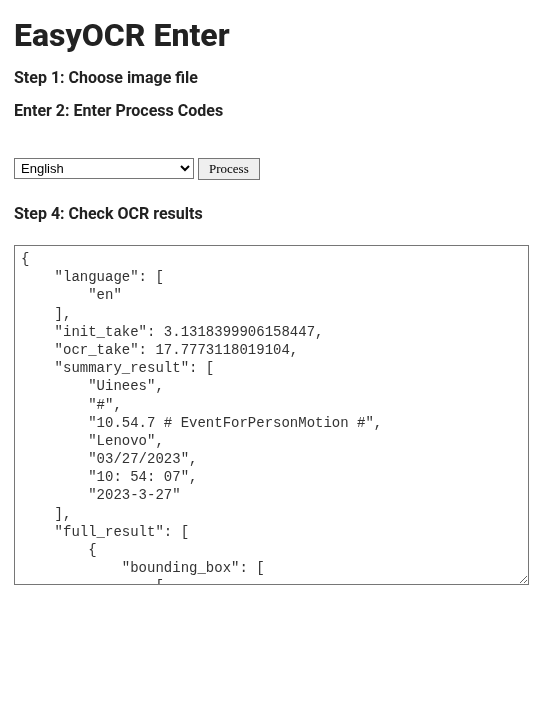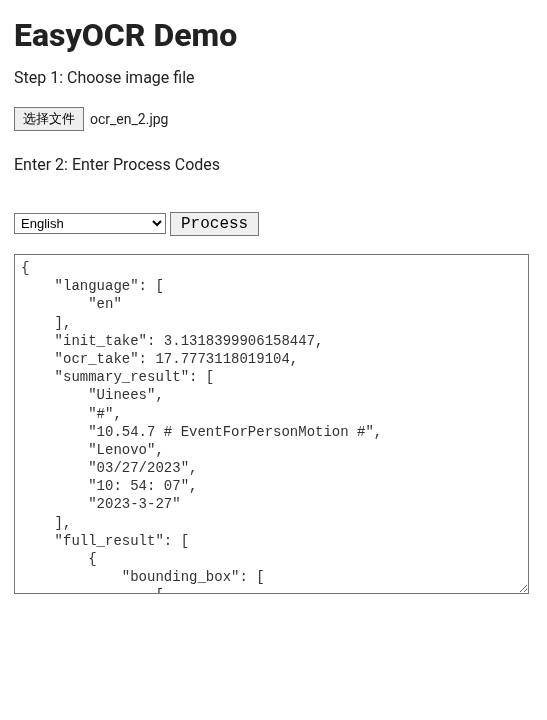--- a/index.html
+++ b/index.html
@@ -17,25 +17,25 @@
     h1 {
       font-size: 32px;
       font-weight: 800;
       margin: 4px 0 14px 0;
     }
     .step {
       margin: 14px 0 14px 0;
       font-size: 16px;
     }
     .step-label {
-      font-weight: 400;
+      font-weight: 700;
       text-align: center;
     }
     .step-text {
-      font-weight: 400;
+      font-weight: 700;
     }
     .file-row {
       display: inline-flex;
       align-items: center;
       gap: 6px;
       margin: 6px 0 10px 0;
     }
     .file-btn {
       font-family: Arial, sans-serif;
       font-size: 13px;
@@ -46,26 +46,26 @@
     }
     .file-name {
       font-size: 14px;
     }
     .lang-select {
       font-family: Arial, sans-serif;
       font-size: 13px;
       padding: 1px 2px;
       border: 1px solid #767676;
       background: #fff;
-      width: 152px;
+      width: 180px;
       margin: 6px 0 10px 0;
     }
     .process-btn {
-      font-family: Liberation Mono, monospace;
-      font-size: 16px;
+      font-family: Liberation Serif, serif;
+      font-size: 13px;
       padding: 2px 10px;
       border: 1px solid #767676;
       background: #efefef;
       margin: 24px 0 10px 0;
       cursor: pointer;
     }
     .results {
       font-family: "Courier New", Courier, monospace;
       font-size: 14px;
       line-height: 1.3;
@@ -78,44 +78,44 @@
       white-space: pre;
       color: #333;
       margin-top: 8px;
     }
   </style>
 </head>
 <body>
 
 <div class="container">
 
-  <h1>EasyOCR Demo</h1>
+  <h1>EasyOCR Enter</h1>
 
   <div class="step">
     <span class="step-label">Step 1:</span>
     <span class="step-text">Choose image file</span>
   </div>
 
-  <div class="file-row">
-    <button type="button" class="file-btn">选择文件</button>
-    <span class="file-name">ocr_en_2.jpg</span>
-  </div>
 
   <div class="step">
     <span class="step-label">Enter 2:</span>
     <span class="step-text">Enter Process Codes</span>
   </div>
 
   <select class="lang-select">
     <option>English</option>
   </select>
 
 
   <button type="button" class="process-btn">Process</button>
 
+  <div class="step">
+    <span class="step-label">Step 4:</span>
+    <span class="step-text">Check OCR results</span>
+  </div>
 
   <textarea class="results" readonly="" style="">{
     "language": [
         "en"
     ],
     "init_take": 3.1318399906158447,
     "ocr_take": 17.7773118019104,
     "summary_result": [
         "Uinees",
         "#",

